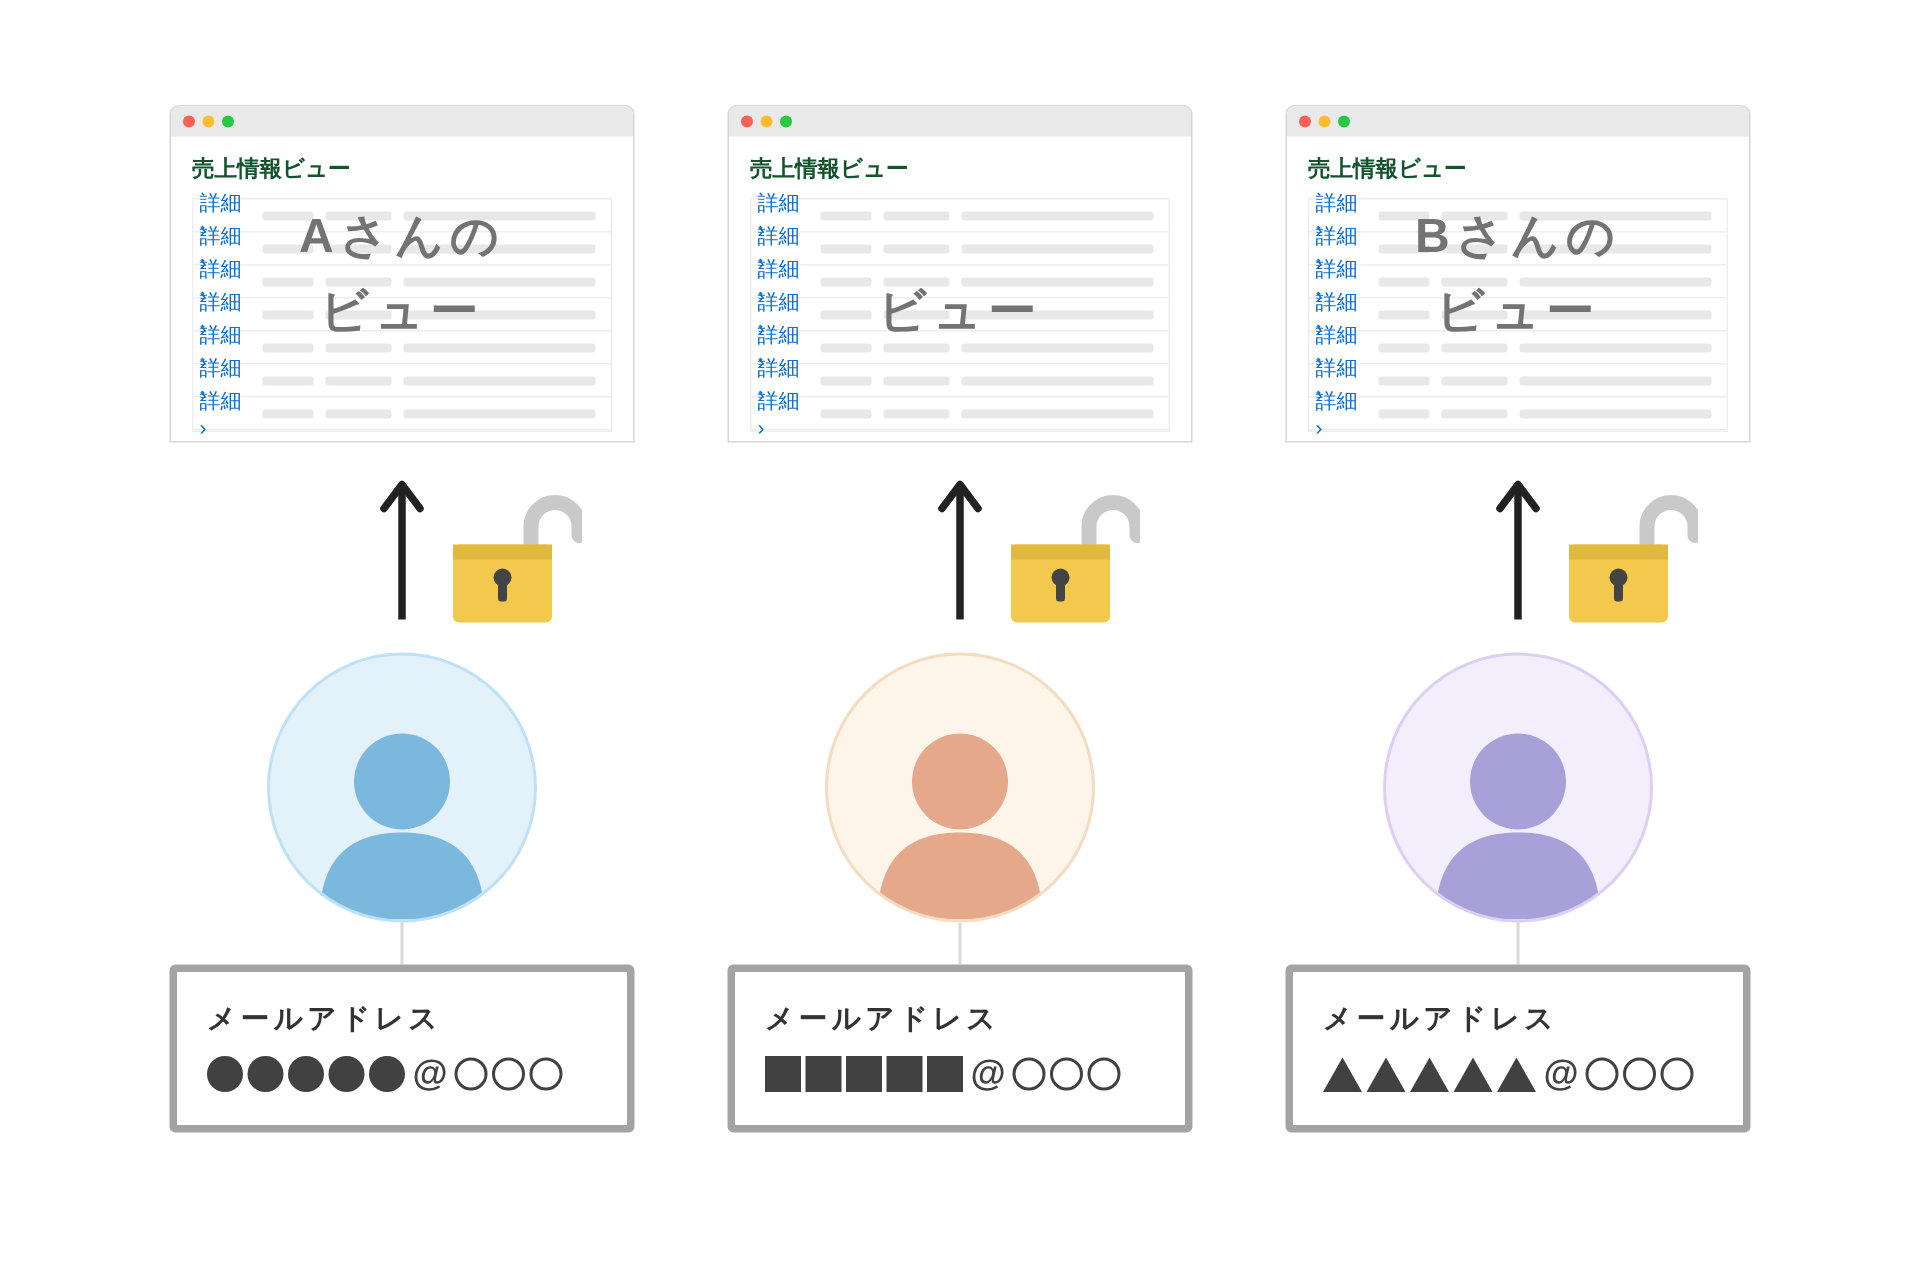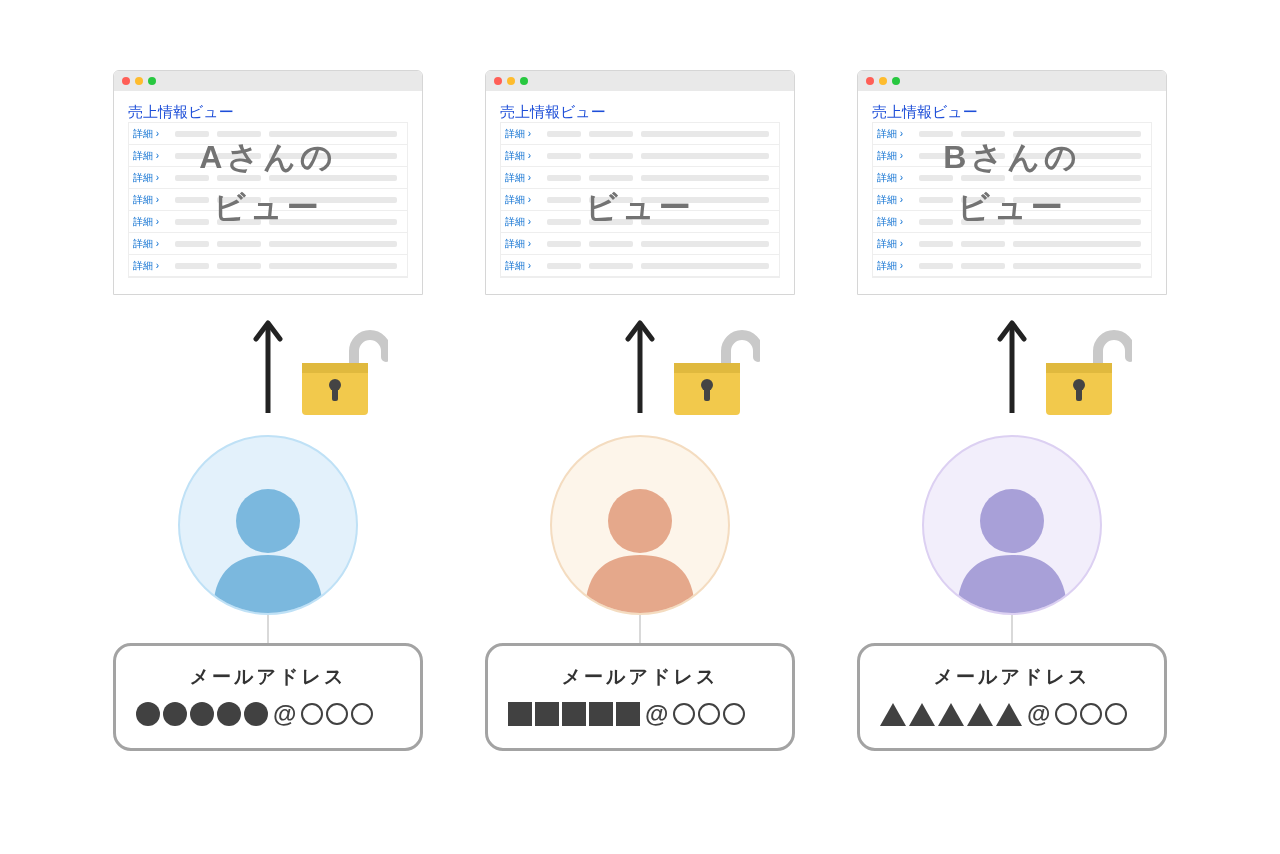--- a/index.html
+++ b/index.html
@@ -8,24 +8,24 @@
   .col { width: 310px; display: flex; flex-direction: column; align-items: center; }
 
   
   .win { width: 100%; border: 1px solid #d6d6d6; border-radius: 6px 6px 0 0; overflow: hidden; height: 225px; background: #fff; }
   .titlebar { height: 20px; background: #e9e9e9; display: flex; align-items: center; padding-left: 8px; gap: 5px; }
   .dot { width: 8px; height: 8px; border-radius: 50%; }
   .dot.r { background: #ff5f57; }
   .dot.y { background: #febc2e; }
   .dot.g { background: #28c840; }
   .win-body { padding: 12px 14px 0 14px; position: relative; }
-  .win-title { font-size: 15px; font-weight: 400; color: #1d4ed8; }
+  .win-title { font-size: 15px; font-weight: 700; color: #14532d; margin-bottom: 10px; }
   .table { border: 1px solid #eee; }
   .row { display: flex; align-items: center; height: 22px; border-bottom: 1px solid #eee; }
-  .cell-link { width: 40px; font-size: 10px; color: #0a6ed1; padding-left: 4px; }
+  .cell-link { width: 40px; font-size: 14px; color: #0a6ed1; padding-left: 4px; }
   .cell-link::after { content: " ›"; }
   .bar { height: 6px; background: #e8e8e8; border-radius: 2px; }
   .c2 { width: 34px; margin-left: 6px; }
   .c3 { width: 44px; margin-left: 8px; }
   .c4 { flex: 1; margin: 0 10px 0 8px; }
   .overlay { position: absolute; top: 42px; left: 0; right: 0; text-align: center; font-size: 32px; font-weight: 700; color: #737373; letter-spacing: 4px; line-height: 1.55; pointer-events: none; }
 
   
   .mid { position: relative; height: 130px; width: 100%; margin-top: 10px; }
   .arrow { position: absolute; left: 50%; top: 10px; transform: translateX(-50%); }
@@ -33,21 +33,21 @@
 
   
   .avatar-wrap { position: relative; }
   .avatar { width: 180px; height: 180px; border-radius: 50%; display: flex; align-items: flex-end; justify-content: center; overflow: hidden; }
   .ring { border: 2px solid; }
 
   
   .connector { width: 2px; height: 28px; background: #d9d9d9; }
 
   
-  .card { width: 100%; border: 3px solid #a3a3a3; border-radius: 18px; padding: 18px 20px 20px 20px; text-align: center; }
+  .card { width: 100%; border: 5px solid #a3a3a3; border-radius: 4px; padding: 18px 20px 20px 20px; }
   .card-title { font-size: 19px; font-weight: 700; letter-spacing: 3px; color: #333; margin-bottom: 10px; }
   .mask { display: flex; align-items: center; gap: 3px; }
   .sh { width: 24px; height: 24px; display: inline-block; }
   .circle-f { background: #414141; border-radius: 50%; }
   .square-f { background: #414141; }
   .tri-f { width: 0; height: 0; border-left: 13px solid transparent; border-right: 13px solid transparent; border-bottom: 23px solid #414141; background: none; }
   .at { font-size: 24px; font-weight: 700; color: #414141; padding: 0 2px; }
   .circle-o { width: 22px; height: 22px; border: 2.5px solid #414141; border-radius: 50%; }
 </style>
 </head>

